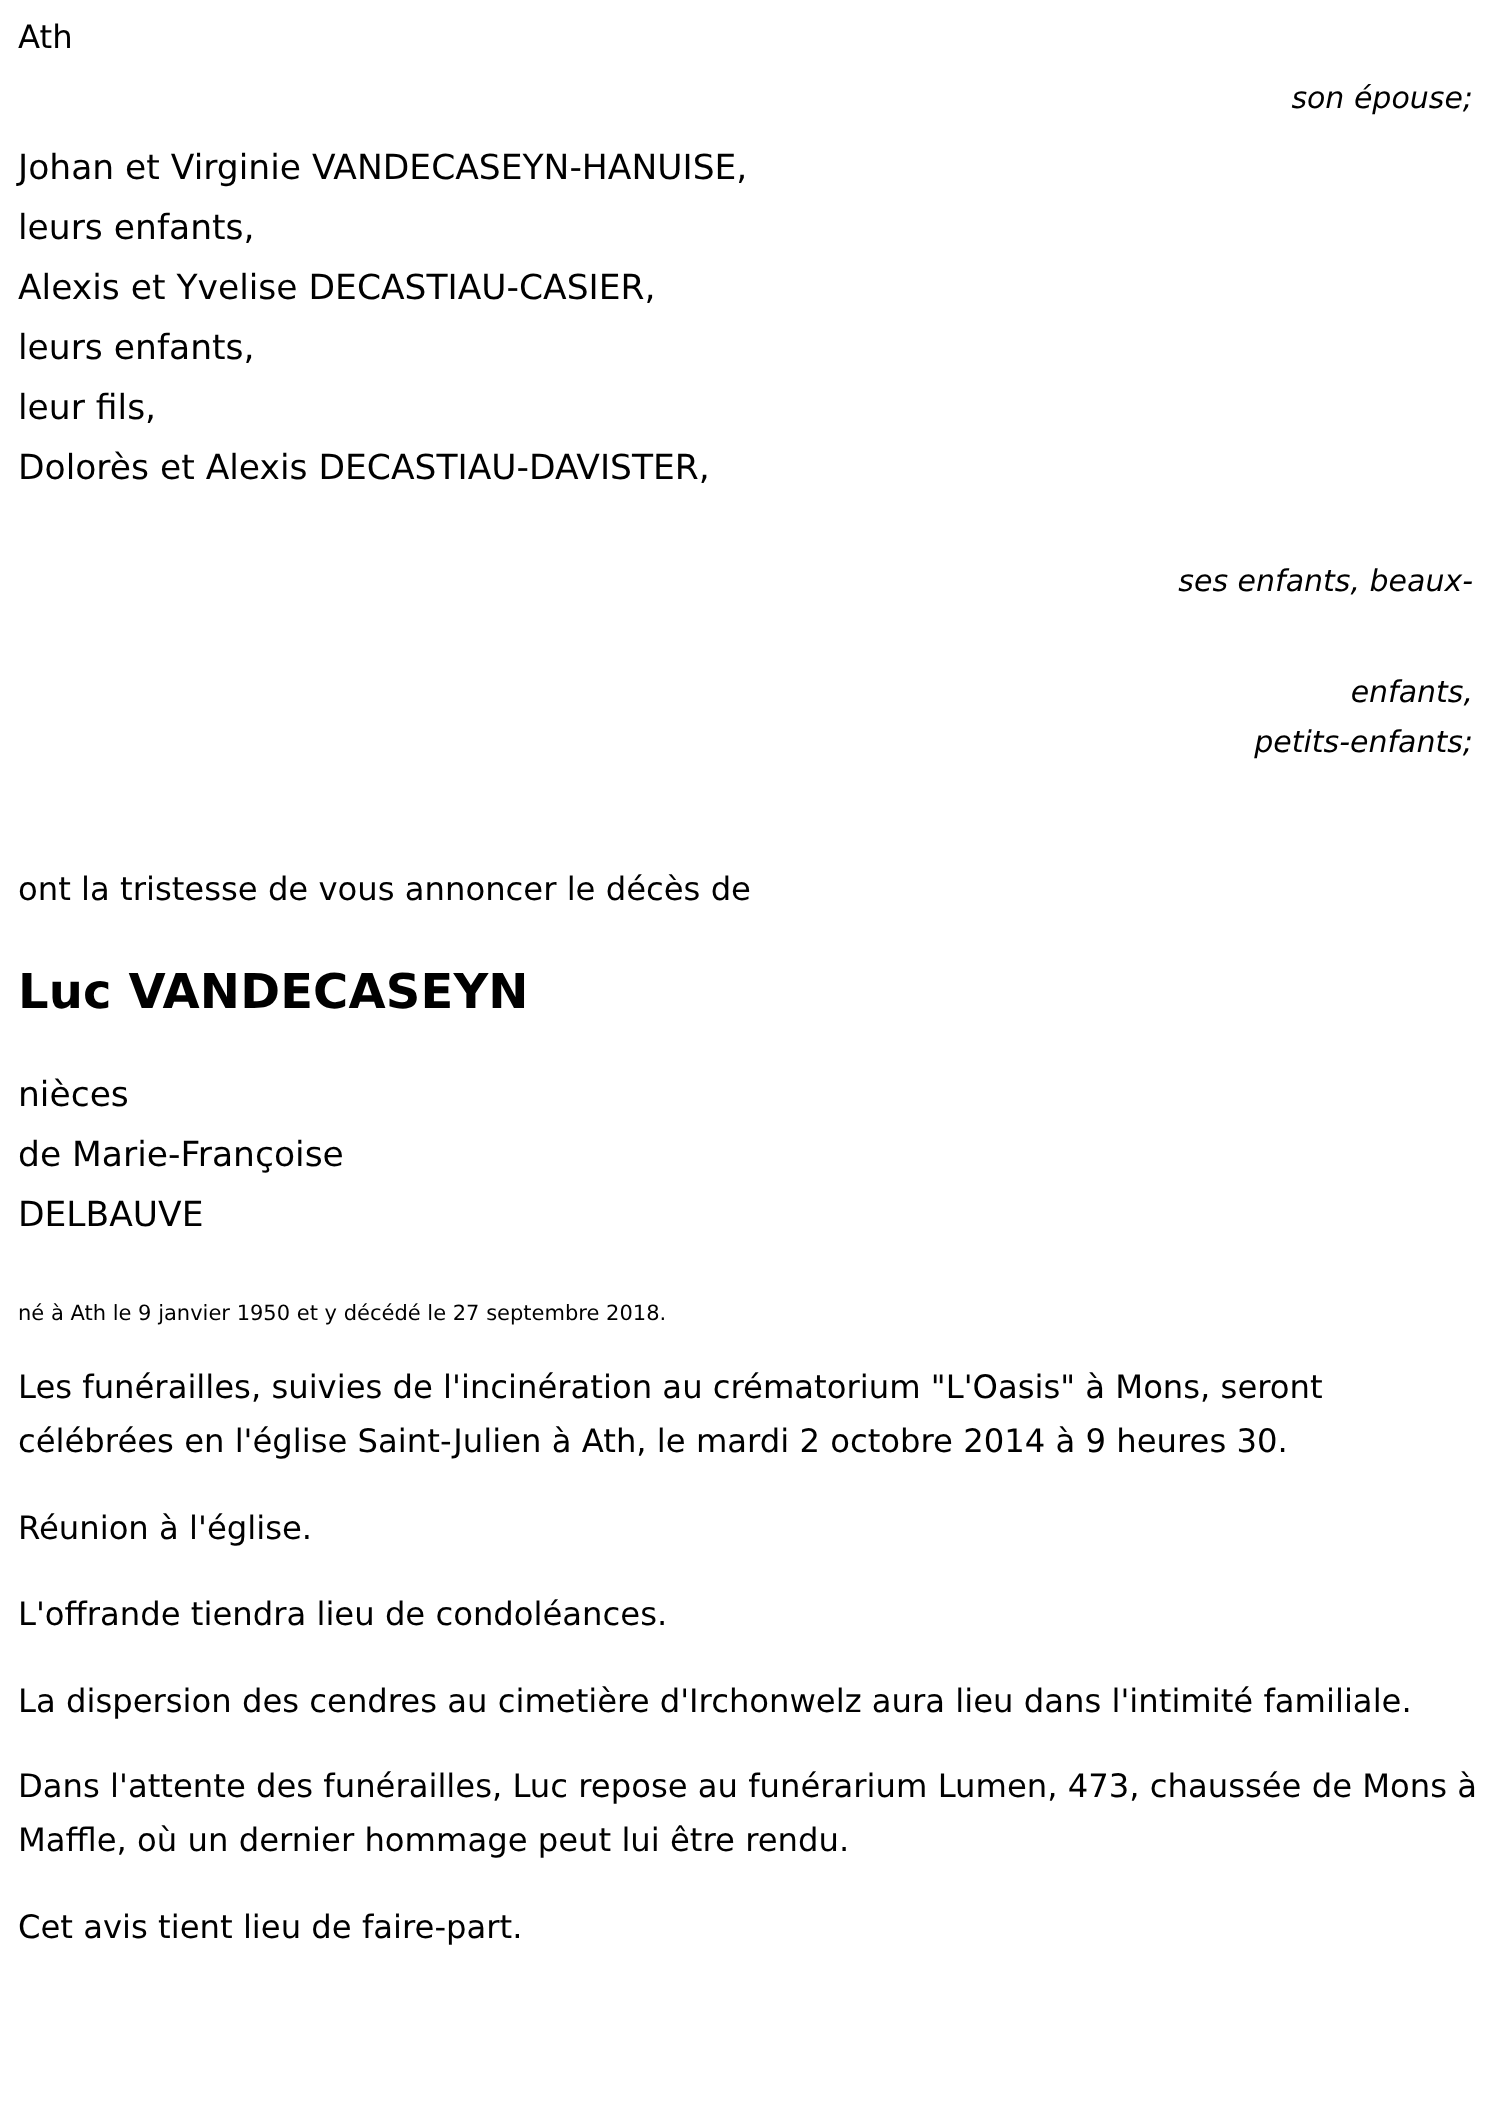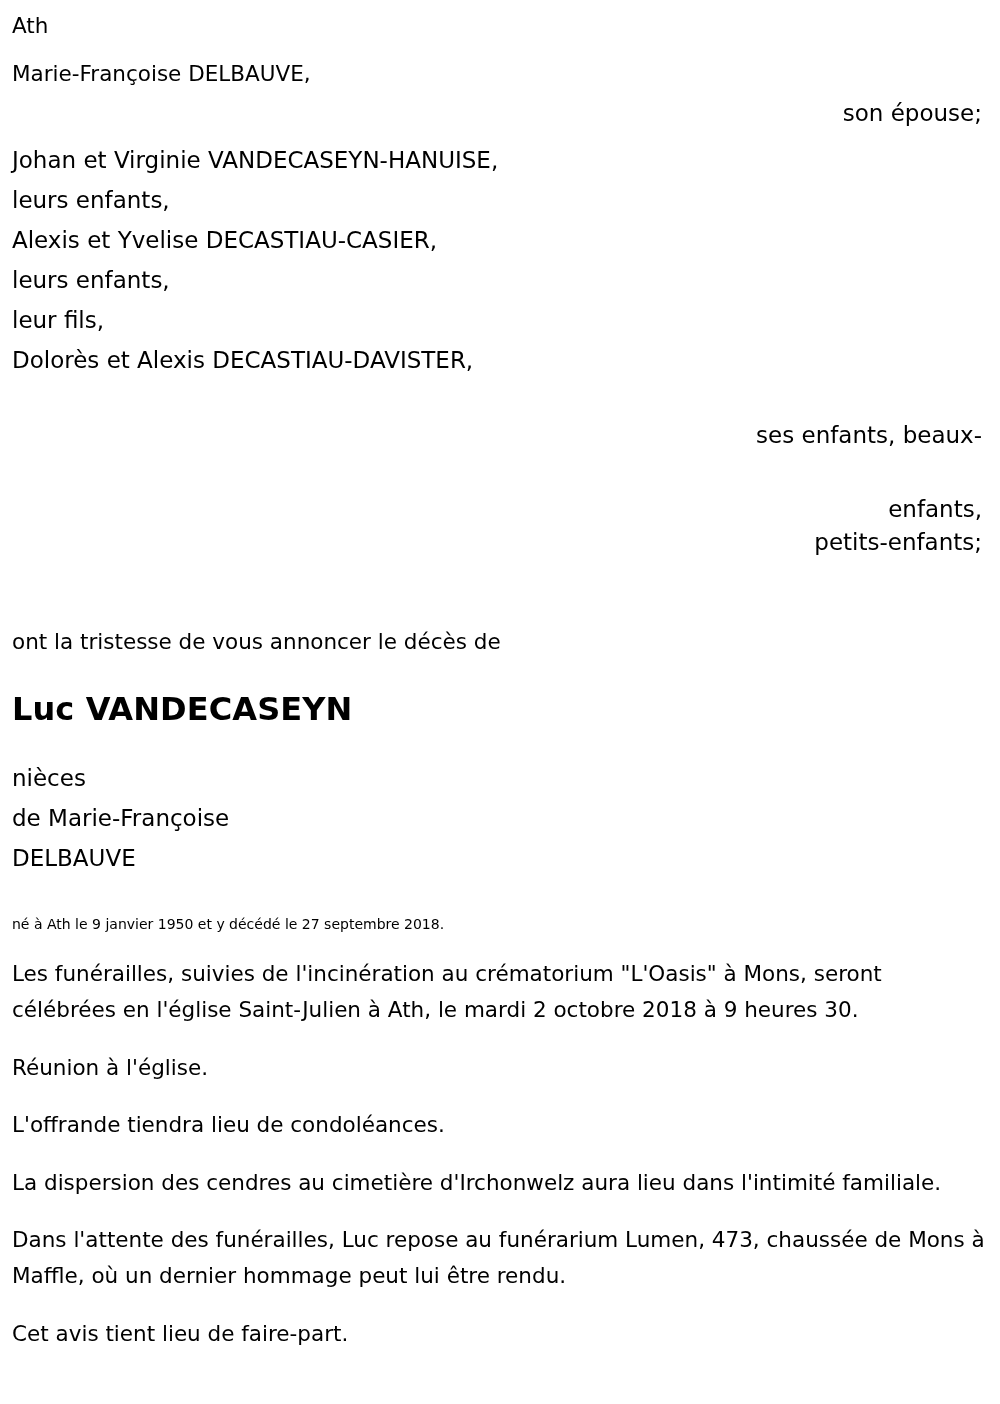--- a/index.html
+++ b/index.html
@@ -40,21 +40,22 @@
 
   
   .spouse-name {
     font-size: 21.5px;
     line-height: 40px;
     padding-top: 8px;
   }
 
   
   .relation {
-    font-size: 23px;
+    font-style: italic;
+    font-size: 20px;
     text-align: right;
     line-height: 34px;
     white-space: pre-line;
   }
   .relation-spouse {
     padding-top: 2px;
     padding-right: 8px;
   }
   .relation-children {
     padding-right: 8px;
@@ -121,21 +122,20 @@
     margin-top: 12px;
   }
 </style>
 </head>
 <body>
 
 <div class="page">
 
   <div class="locality">Ath</div>
 
-  <div class="spouse-name">Marie-Françoise DELBAUVE,</div>
 
   <div class="relation relation-spouse">son épouse;</div>
 
   <div class="family-list">
     <div class="line">Johan et Virginie VANDECASEYN-HANUISE,</div>
     <div class="line">leurs enfants,</div>
     <div class="line">Alexis et Yvelise DECASTIAU-CASIER,</div>
     <div class="line">leurs enfants,</div>
     <div class="line">leur fils,</div>
     <div class="line">Dolorès et Alexis DECASTIAU-DAVISTER,</div>
@@ -153,20 +153,20 @@
   <div class="deceased-name">Luc VANDECASEYN</div>
 
   <div class="spouse-of">
     <div class="line">nièces</div>
     <div class="line">de Marie-Françoise</div>
     <div class="line">DELBAUVE</div>
   </div>
 
   <div class="dates">né à Ath le 9 janvier 1950 et y décédé le 27 septembre 2018.</div>
 
-  <p class="detail">Les funérailles, suivies de l'incinération au crématorium "L'Oasis" à Mons, seront célébrées en l'église Saint-Julien à Ath, le mardi 2 octobre 2018 à 9 heures 30.</p>
+  <p class="detail">Les funérailles, suivies de l'incinération au crématorium "L'Oasis" à Mons, seront célébrées en l'église Saint-Julien à Ath, le mardi 2 octobre 2014 à 9 heures 30.</p>
   <p class="detail">Réunion à l'église.</p>
   <p class="detail">L'offrande tiendra lieu de condoléances.</p>
   <p class="detail">La dispersion des cendres au cimetière d'Irchonwelz aura lieu dans l'intimité familiale.</p>
   <p class="detail">Dans l'attente des funérailles, Luc repose au funérarium Lumen, 473, chaussée de Mons à Maffle, où un dernier hommage peut lui être rendu.</p>
   <p class="detail">Cet avis tient lieu de faire-part.</p>
 
 </div>
 
 </body></html>

